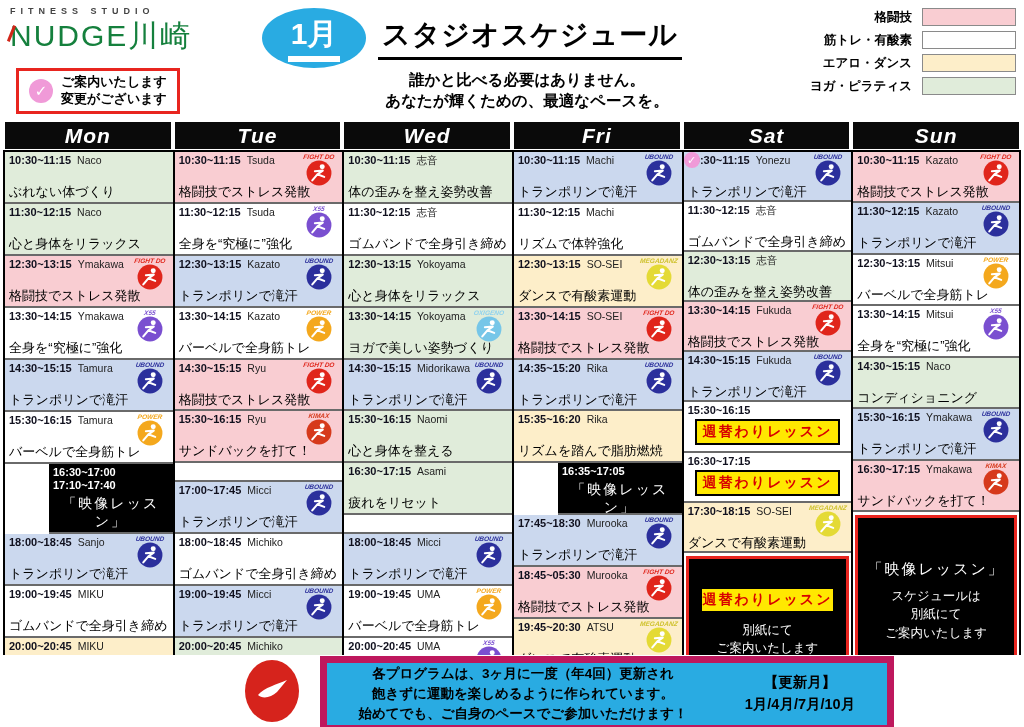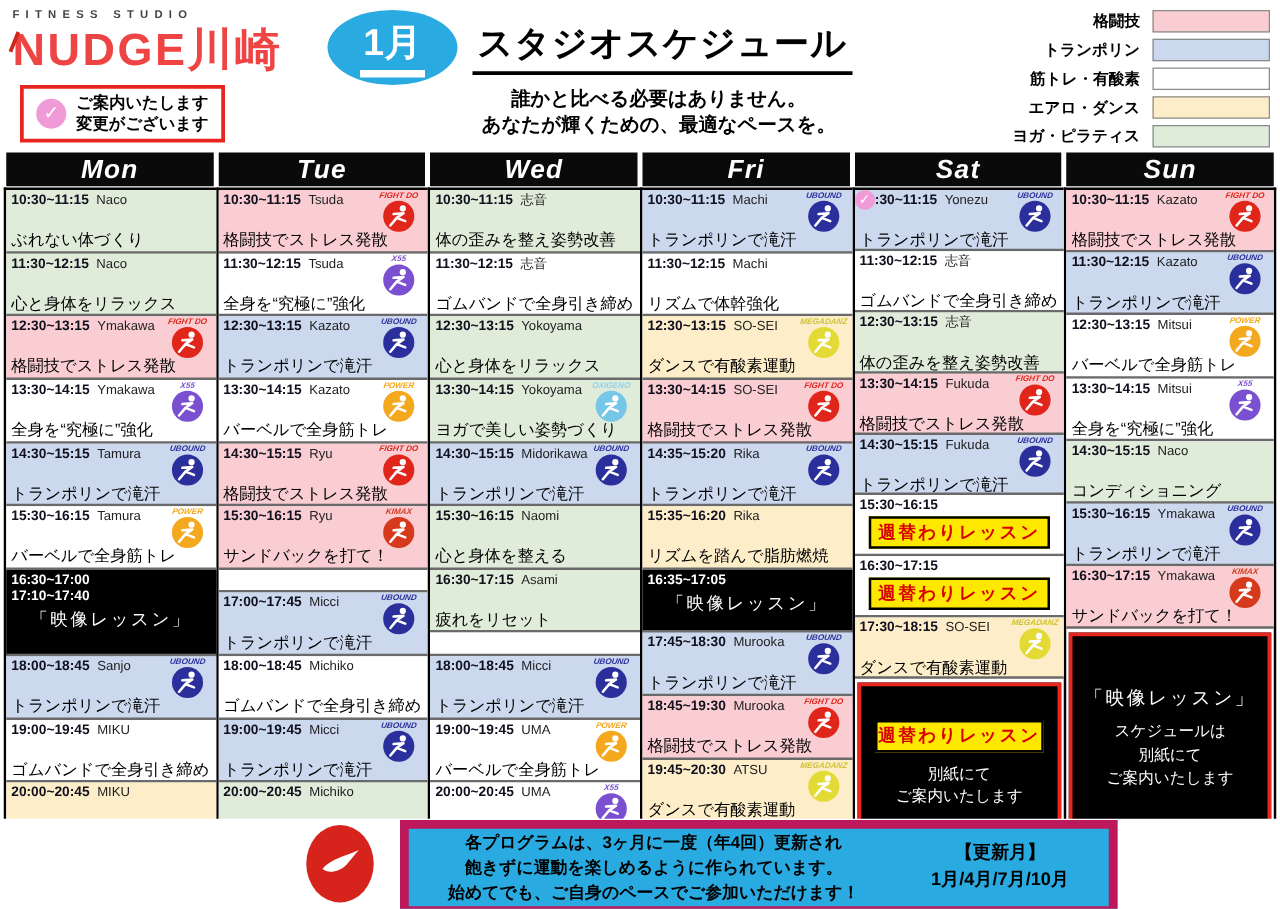--- a/index.html
+++ b/index.html
@@ -4,21 +4,21 @@
 <style>
   html,body{margin:0;padding:0;}
   body{
     width:1024px;height:727px;position:relative;background:#fff;overflow:hidden;
     font-family:"Liberation Sans","DejaVu Sans",sans-serif;color:#000;
   }
   
   .hdr{position:absolute;top:0;left:0;right:0;height:122px;}
   .brand{position:absolute;top:6px;left:10px;}
   .brand-label{font-size:9px;letter-spacing:5px;color:#444;font-weight:bold;}
-  .brand-name{font-size:36px;letter-spacing:2px;color:#ef4444;font-weight:700;position:relative;}
+  .brand-name{font-size:30px;letter-spacing:2px;color:#15803d;font-weight:400;position:relative;}
   .n-accent{position:absolute;left:0px;top:9px;width:3px;height:17px;background:#d22619;transform:rotate(22deg);}
   .notice-box{position:absolute;top:68px;left:16px;border:3px solid var(--alert-red);display:flex;align-items:center;gap:8px;padding:3px 10px;background:#fff;}
   .check-bubble{width:24px;height:24px;border-radius:50%;background:var(--check-pink);color:#fff;text-align:center;line-height:24px;font-size:15px;font-weight:bold;flex:0 0 auto;}
   .notice-text{font-size:13px;font-weight:bold;line-height:1.3;}
   .center-head{position:absolute;top:8px;left:262px;width:460px;}
   .center-row{display:flex;align-items:center;gap:12px;}
   .month-badge{width:104px;height:60px;border-radius:50%;background:var(--brand-blue);color:#fff;display:flex;align-items:center;justify-content:center;font-size:30px;font-weight:bold;flex:0 0 auto;}
   .month-badge span{border-bottom:6px solid #ffffff;padding:0 3px 1px;}
   .main-title{font-size:28px;font-weight:bold;letter-spacing:1px;border-bottom:3px solid #000;padding:0 4px 3px;white-space:nowrap;}
   .subtitle{font-size:15.5px;font-weight:bold;text-align:center;line-height:1.35;margin-top:2px;margin-left:70px;}
@@ -38,21 +38,21 @@
   .ttl{display:block;font-size:13px;margin-top:16px;white-space:nowrap;}
   .cat-fight{background:var(--cat-fight);}
   .cat-tramp{background:var(--cat-tramp);}
   .cat-strength{background:var(--cat-strength);}
   .cat-dance{background:var(--cat-dance);}
   .cat-yoga{background:var(--cat-yoga);}
   .prog{position:absolute;top:1px;right:2px;width:42px;text-align:center;}
   .prog-label{display:block;font-size:6.5px;font-weight:bold;font-style:italic;line-height:7px;transform:skewX(-8deg);white-space:nowrap;}
   .prog-circle{width:26px;height:26px;display:block;margin:0 auto;}
   .chk{position:absolute;top:0;left:0;width:16px;height:16px;border-radius:50%;background:var(--check-pink);color:#fff;font-size:11px;line-height:16px;text-align:center;z-index:3;}
-  .video{background:#000;color:#fff;}
+  .video{background:#000;color:#fff;margin-left:44px;}
   .video .time-w{font-size:11px;font-weight:bold;line-height:13px;}
   .vtitle{text-align:center;font-size:14px;letter-spacing:2px;margin-top:3px;}
   .weekly{background:#fff;}
   .banner{background:var(--banner-yellow);color:var(--banner-red);font-weight:bold;font-size:14px;text-align:center;border:2px solid #000;margin:2px 7px 0;padding:2px 0;letter-spacing:2px;white-space:nowrap;}
   .notice{background:#000;color:#fff;border:3px solid var(--alert-red);margin:3px 2px;display:flex;flex-direction:column;justify-content:center;gap:8px;text-align:center;padding:4px;}
   .ntitle{font-size:15px;letter-spacing:2px;}
   .nlines{font-size:12.5px;line-height:1.45;}
   .gap{background:#fff;}
   .close-seg{grid-row:3;background:#000;color:#fff;display:flex;align-items:center;justify-content:center;font-weight:bold;font-style:italic;font-size:20px;letter-spacing:1px;margin-top:1px;}
   .close-seg.sep{border-left:4px solid #fff;}
@@ -87,24 +87,20 @@
     <div class="subtitle">
       <span>誰かと比べる必要はありません。</span><br><span>あなたが輝くための、最適なペースを。</span>
     </div>
   </div>
   <div class="legend" id="legend">
       <div class="legend-row">
        <span class="legend-label">格闘技</span>
        <span class="legend-swatch" style="background:#f9cdd2"></span>
      </div>
       <div class="legend-row">
-       <span class="legend-label">トランポリン</span>
-       <span class="legend-swatch" style="background:#cbd8ee"></span>
-     </div>
-      <div class="legend-row">
        <span class="legend-label">筋トレ・有酸素</span>
        <span class="legend-swatch" style="background:#ffffff"></span>
      </div>
       <div class="legend-row">
        <span class="legend-label">エアロ・ダンス</span>
        <span class="legend-swatch" style="background:#fdeec9"></span>
      </div>
       <div class="legend-row">
        <span class="legend-label">ヨガ・ピラティス</span>
        <span class="legend-swatch" style="background:#e0ecda"></span>
@@ -603,21 +599,21 @@
     <svg class="prog-circle" viewBox="0 0 24 24">
       <circle cx="12" cy="12" r="11.5" fill="#2b2f9c"></circle>
       <circle cx="15" cy="6.2" r="2.3" fill="#fff"></circle>
       <path d="M5.8 18.8 L10.5 13.2 L15.5 9.8 M10.5 13.2 L16.8 15.6 M8.2 10.4 L15.5 9.8" stroke="#fff" stroke-width="1.9" fill="none" stroke-linecap="round" stroke-linejoin="round"></path>
     </svg>
         </span>
       </div>
       <div class="cell lesson cat-fight" style="flex:1">
 
       <div class="l1">
-          <span class="time">18:45~19:30</span>
+          <span class="time">18:45~05:30</span>
       <span class="inst">Murooka</span>
         </div>
       <span class="ttl">格闘技でストレス発散</span>
       <span class="prog">
     <span class="prog-label" style="color:#e0251b">FIGHT DO</span>
     <svg class="prog-circle" viewBox="0 0 24 24">
       <circle cx="12" cy="12" r="11.5" fill="#e0251b"></circle>
       <circle cx="15" cy="6.2" r="2.3" fill="#fff"></circle>
       <path d="M5.8 18.8 L10.5 13.2 L15.5 9.8 M10.5 13.2 L16.8 15.6 M8.2 10.4 L15.5 9.8" stroke="#fff" stroke-width="1.9" fill="none" stroke-linecap="round" stroke-linejoin="round"></path>
     </svg>

